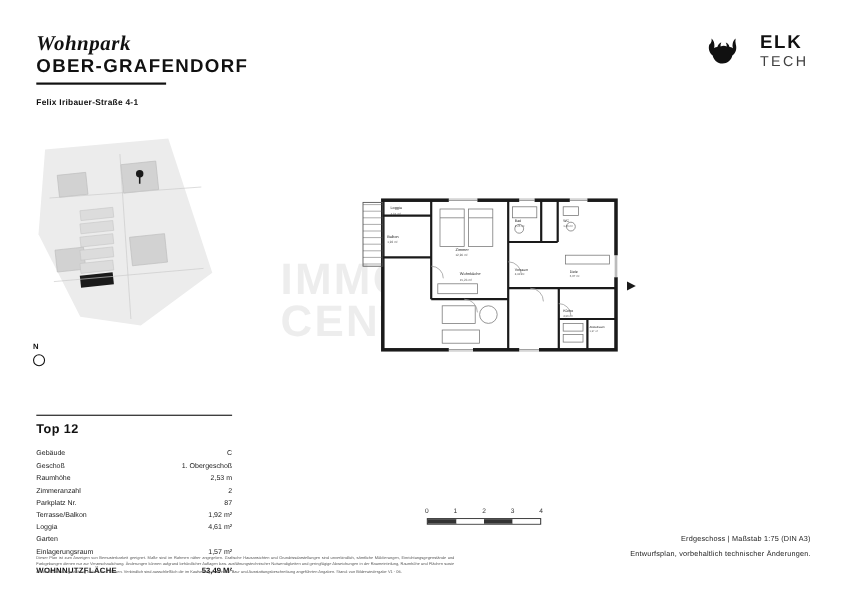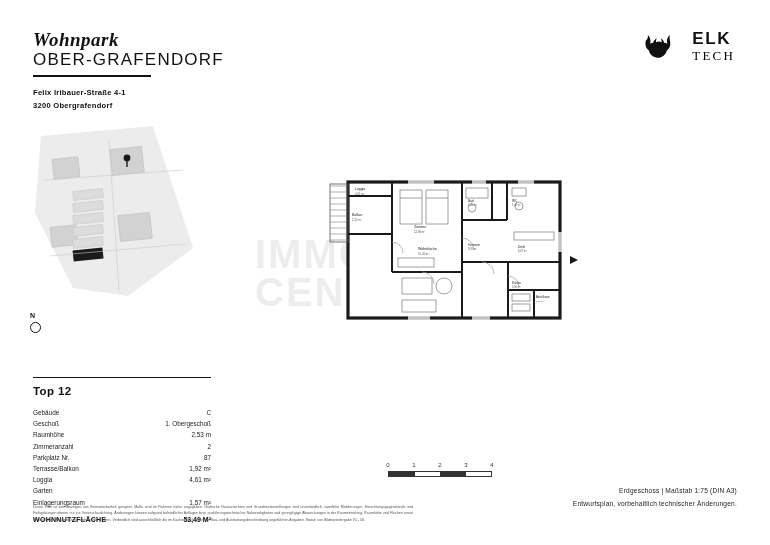--- a/index.html
+++ b/index.html
@@ -19,37 +19,37 @@
   .brand-line1 {
     font-family: "Liberation Serif", serif;
     font-style: italic;
     font-weight: bold;
     font-size: 19px;
     letter-spacing: .5px;
     line-height: 1.05;
     color:#111;
   }
   .brand-line2 {
-    font-weight: normal;
+    font-weight: bold;
     font-size: 17px;
     letter-spacing: 1.2px;
     line-height: 1.1;
     margin-top: 1px;
     color:#111;
   }
   .brand-rule {
     width: 118px; height: 2px; background:#111; margin: 5px 0 9px 0;
   }
   .addr { font-size: 7.6px; font-weight: bold; letter-spacing:.25px; line-height: 1.75; color:#111; }
 
   .logo { position:absolute; right:35px; top:30px; display:flex; align-items:flex-start; gap:17px; }
   .logo-mark { width:34px; height:34px; }
   .logo-text { line-height:1.0; }
   .logo-elk { font-size:17px; font-weight:bold; letter-spacing:1.6px; color:#111; }
-  .logo-tech { font-size:13px; letter-spacing:2.2px; color:#000000; margin-top:2px;font-family:Liberation Serif, serif; }
+  .logo-tech { font-size:13px; letter-spacing:2.2px; color:#404040; margin-top:2px; }
 
   
   .sitemap { position:absolute; left:33px; top:118px; width:165px; height:190px; }
   .compass { position:absolute; left:30px; top:312px; width:30px; }
   .compass-n { font-size:7px; font-weight:bold; color:#111; }
   .compass-circle {
     width:11px; height:11px; border:1px solid #111; border-radius:50%;
     margin-top:3px;
   }
 
@@ -98,21 +98,20 @@
 </head>
 <body>
 
 <div class="page">
 
   <div class="brand">
     <div class="brand-line1">Wohnpark</div>
     <div class="brand-line2">OBER-GRAFENDORF</div>
     <div class="brand-rule"></div>
     <div class="addr">Felix Iribauer-Straße 4-1</div>
-    <div class="addr">3200 Obergrafendorf</div>
   </div>
 
   <div class="logo">
     <span class="logo-mark">
       <svg viewBox="0 0 40 40" width="34" height="34" aria-hidden="true">
         <path fill="#111" d="M8 6c1.6 1.4 2.6 3.3 3 5.4.3 1.6.2 3.2-.2 4.7 1.1-.6 2.3-1 3.5-1.1.4-1.6 1.3-3 2.6-4 .5-.4 1-.7 1.6-.9-.7 1.4-1 2.9-.8 4.4 1-.6 2.2-.9 3.4-.9 1.1 0 2.2.3 3.2.8.1-1.5-.2-3-1-4.3.7.3 1.3.7 1.9 1.2 1.1 1 1.8 2.3 2.1 3.7 1.3.1 2.5.5 3.6 1.2-.5-1.6-.6-3.3-.2-4.9.4-2.1 1.5-3.9 3.1-5.3-.4 2.2-.3 4.5.3 6.6.5 1.9.6 3.9.1 5.8-.6 2.3-2 4.3-3.9 5.7-.5 2.4-1.8 4.6-3.7 6.1-2 1.6-4.5 2.5-7 2.4-2.5 0-4.9-.9-6.8-2.5-1.8-1.5-3-3.6-3.5-6-1.9-1.4-3.2-3.4-3.8-5.7-.5-1.9-.4-3.9.1-5.8C8.3 10.5 8.4 8.2 8 6z"></path>
       </svg>
     </span>
     <span class="logo-text">
       <div class="logo-elk">ELK</div>

